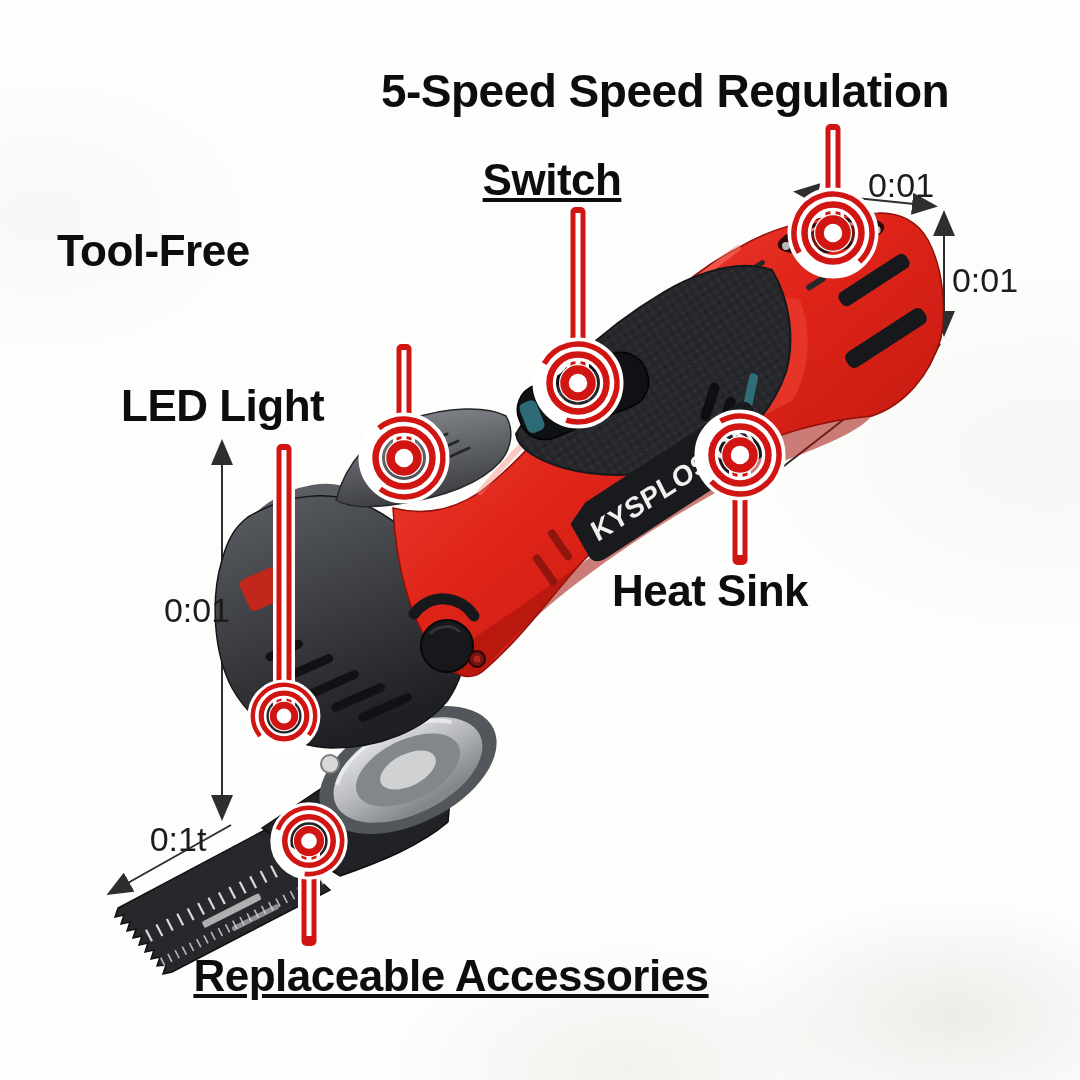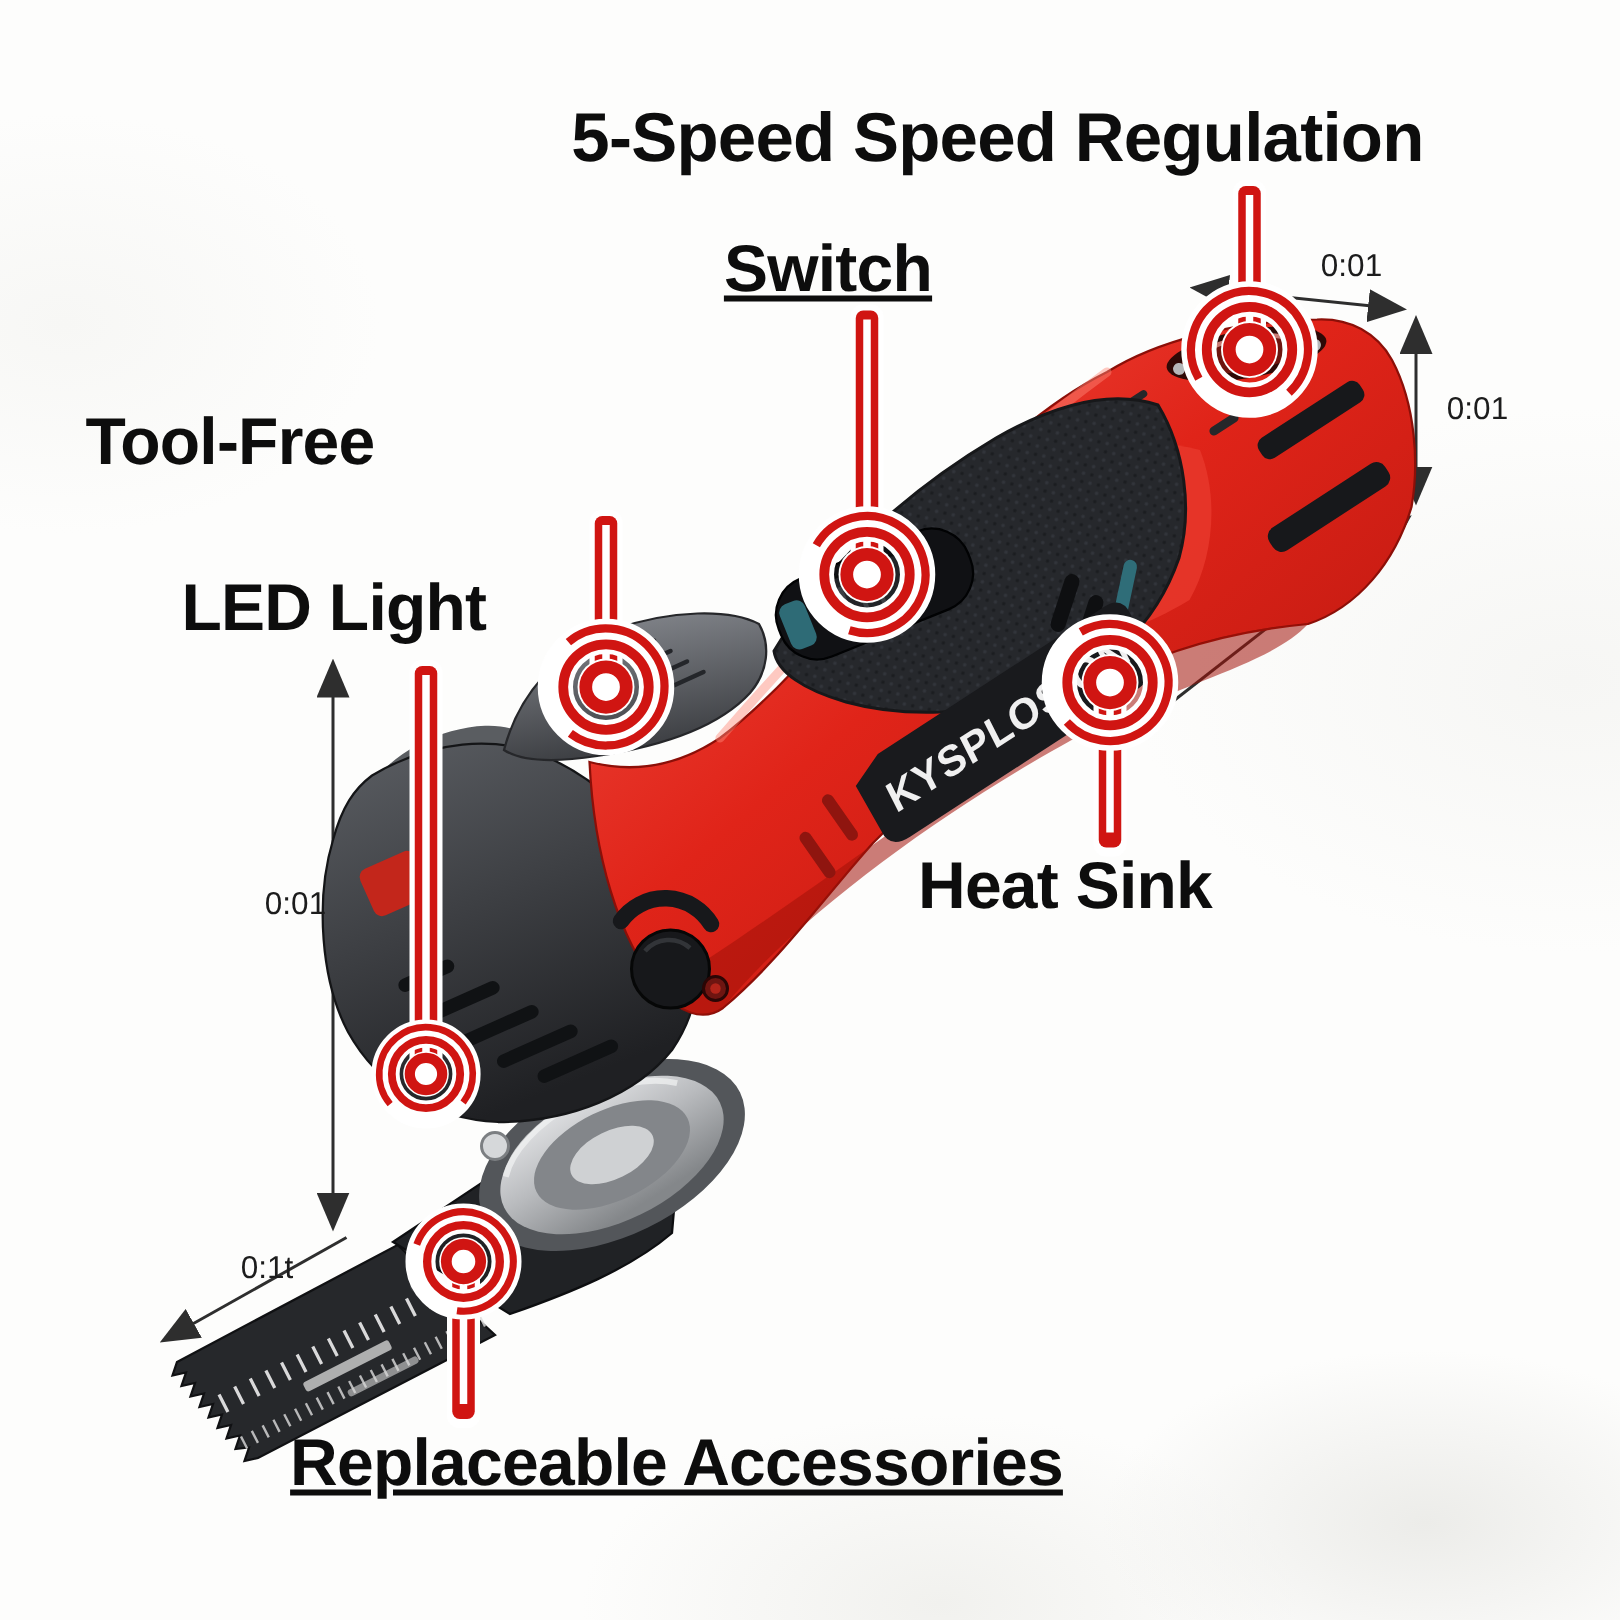--- a/index.html
+++ b/index.html
@@ -13,23 +13,23 @@
       radial-gradient(300px 200px at 4% 20%, #f7f7f5 0%, rgba(247,247,245,0) 70%),
       #fdfdfc;
   }
   .art{position:absolute;left:0;top:0;width:1080px;height:1080px;}
   .label{
     position:absolute;font-weight:bold;color:#0d0d0d;white-space:nowrap;
     font-size:44px;letter-spacing:-0.5px;
   }
   .label.center{transform:translateX(-50%);}
   .label.title{font-size:46px;}
-  .label .line{display:block;line-height:57px;margin-top:44px;}
+  .label .line{display:block;line-height:57px;}
   .dim{
-    position:absolute;font-weight:400;color:#1c1c1c;font-size:21px;
+    position:absolute;font-weight:400;color:#1c1c1c;font-size:34px;
     white-space:nowrap;transform:translateX(-50%);
   }
 </style>
 </head>
 <body>
 
 <div class="stage">
 
   <svg class="art" viewBox="0 0 1080 1080" aria-hidden="true">
     <defs>
@@ -285,15 +285,15 @@
 
   <div class="label" style="left:121px;top:381px;">LED Light</div>
 
   <div class="label center" style="left:710px;top:566px;">Heat Sink</div>
 
   <div class="label center" style="left:451px;top:951px;text-decoration:underline;">Replaceable Accessories</div>
 
   <div class="dim" style="left:901px;top:166px;">0:01</div>
   <div class="dim" style="left:985px;top:261px;">0:01</div>
   <div class="dim" style="left:197px;top:591px;">0:01</div>
-  <div class="dim" style="left:178px;top:820px;margin-top:14px;">0:1t</div>
+  <div class="dim" style="left:178px;top:820px;">0:1t</div>
 
 </div>
 
 </body></html>

